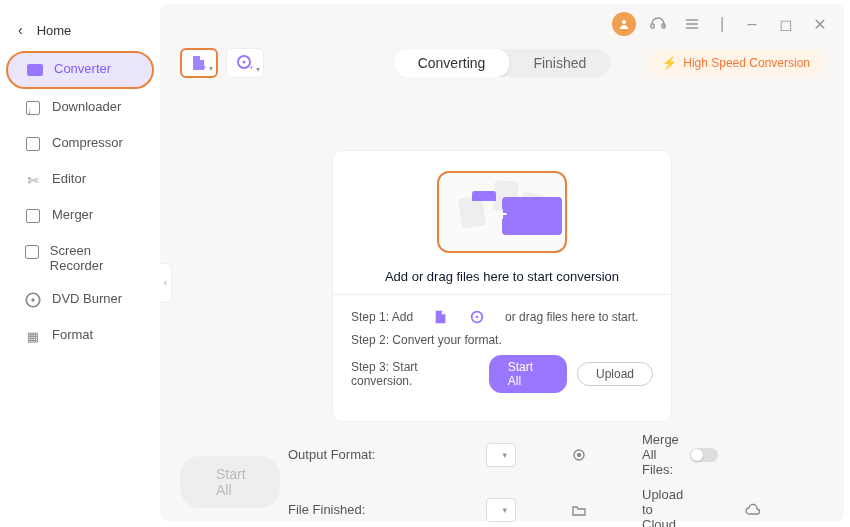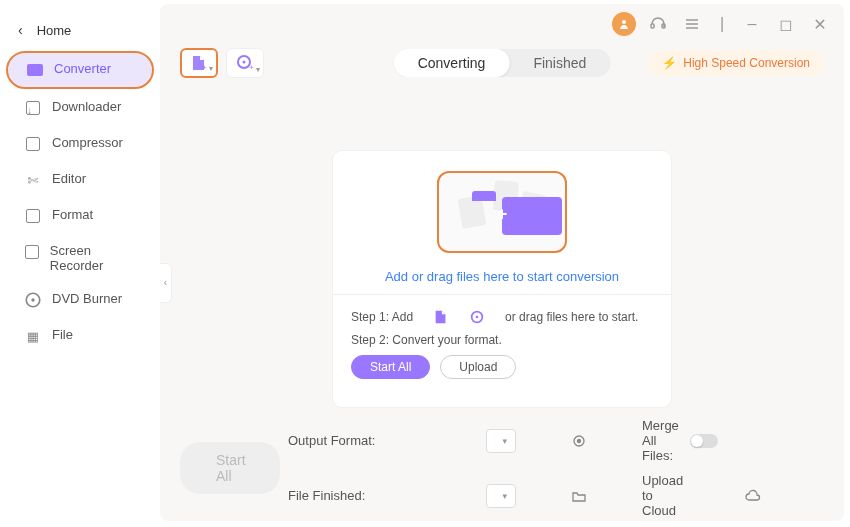--- a/index.html
+++ b/index.html
@@ -28,21 +28,21 @@
 .drop-area { margin: 60px auto 0 auto; width: 340px; background: #fff; border-radius: 10px; border: 1px solid #f0f0f0; padding: 20px 0; text-align: center; }
 .folder-box { width: 130px; height: 82px; margin: 0 auto 16px auto; border: 2px solid #e8833e; border-radius: 12px; cursor: pointer; display: flex; align-items: center; justify-content: center; position: relative; background: #fafafa; }
 .folder-icon { width: 60px; height: 46px; position: relative; }
 .folder-body { position: absolute; width: 60px; height: 38px; bottom: 0; background: #9977ff; border-radius: 4px; }
 .folder-tab { position: absolute; width: 24px; height: 10px; top: 2px; left: 0; background: #9977ff; border-radius: 3px 3px 0 0; }
 .folder-plus { position: absolute; top: 50%; left: 50%; transform: translate(-50%, -40%); color: #fff; font-size: 18px; font-weight: bold; }
 .paper-deco { position: absolute; width: 24px; height: 30px; background: #eee; border-radius: 3px; }
 .paper-deco.l { left: -12px; bottom: 8px; transform: rotate(-10deg); }
 .paper-deco.r { right: -12px; bottom: 12px; transform: rotate(12deg); }
 .paper-deco.t { top: -8px; right: 14px; transform: rotate(4deg); }
-.drop-text { font-size: 13px; color: #3b82f6; margin-bottom: 10px; }
+.drop-text { font-size: 13px; color: #0f172a; margin-bottom: 10px; }
 .steps { border-top: 1px solid #eee; padding: 14px 18px 0 18px; text-align: left; font-size: 12px; color: #555; }
 .step-row { display: flex; align-items: center; margin-bottom: 8px; gap: 20px; }
 .step-row .mini-icon { width: 16px; height: 16px; }
 .btn-row { display: flex; align-items: center; gap: 10px; }
 .pill-btn { padding: 4px 18px; border-radius: 12px; font-size: 12px; cursor: pointer; border: 1px solid #ccc; background: #fff; color: #555; }
 .pill-btn.purple { background: #9977ff; color: #fff; border-color: #9977ff; }
 .bottom-bar { margin-top: auto; padding: 10px 20px 14px 20px; display: grid; grid-template-columns: 100px 190px 30px 110px 40px 1fr auto; row-gap: 10px; column-gap: 8px; align-items: center; }
 .bb-label { font-size: 13px; color: #555; }
 .bb-select { font-size: 12px; background: #fff; border: 1px solid #ddd; border-radius: 4px; padding: 4px 8px; display: flex; justify-content: space-between; align-items: center; cursor: pointer; color: #555; }
 .bb-select .v { overflow: hidden; white-space: nowrap; text-overflow: ellipsis; }
@@ -88,40 +88,40 @@
       <span>Compressor</span>
     </div>
     <div class="sidebar-item">
       <span class="sicon ic-scis">✄</span>
       <span>Editor</span>
     </div>
     <div class="sidebar-item">
       <span class="sicon">
           <span class="ic-box"></span>
         </span>
-      <span>Format</span>
+      <span>Merger</span>
     </div>
     <div class="sidebar-item">
       <span class="sicon">
           <span class="ic-box"></span>
         </span>
       <span>Screen Recorder</span>
     </div>
     <div class="sidebar-item">
       <span class="sicon">
           <svg viewBox="0 0 16 16">
             <circle cx="8" cy="8" r="6" fill="none" stroke="#888" stroke-width="1.5"></circle>
             <circle cx="8" cy="8" r="1.5" fill="#888"></circle>
           </svg>
         </span>
       <span>DVD Burner</span>
     </div>
     <div class="sidebar-item">
       <span class="sicon ic-grid">▦</span>
-      <span>File</span>
+      <span>Format</span>
     </div>
   </div>
 
   <div class="main">
     <div class="collapse-handle">‹</div>
 
     <div class="topbar">
       <span class="tb-icon avatar">
           <svg width="12" height="12" viewBox="0 0 12 12">
             <circle cx="6" cy="4" r="2" fill="#fff"></circle>
@@ -197,20 +197,21 @@
               <path fill="#fff" d="M10 2v4h4"></path>
             </svg>
           <svg class="mini-icon" viewBox="0 0 18 18">
               <circle cx="9" cy="9" r="6" fill="none" stroke="#9977ff" stroke-width="2"></circle>
               <circle cx="9" cy="9" r="1.5" fill="#9977ff"></circle>
             </svg>
           <span>or drag files here to start.</span>
         </div>
         <div class="step-row">Step 2: Convert your format.</div>
         <div class="step-row btn-row">
+          <span>Step 3: Start conversion.</span>
           <span class="pill-btn purple">Start All</span>
           <span class="pill-btn">Upload</span>
         </div>
       </div>
     </div>
 
     <div class="bottom-bar">
       <span class="bb-label">Output Format:</span>
       <div class="bb-select">
         <span class="v">MP4</span>

